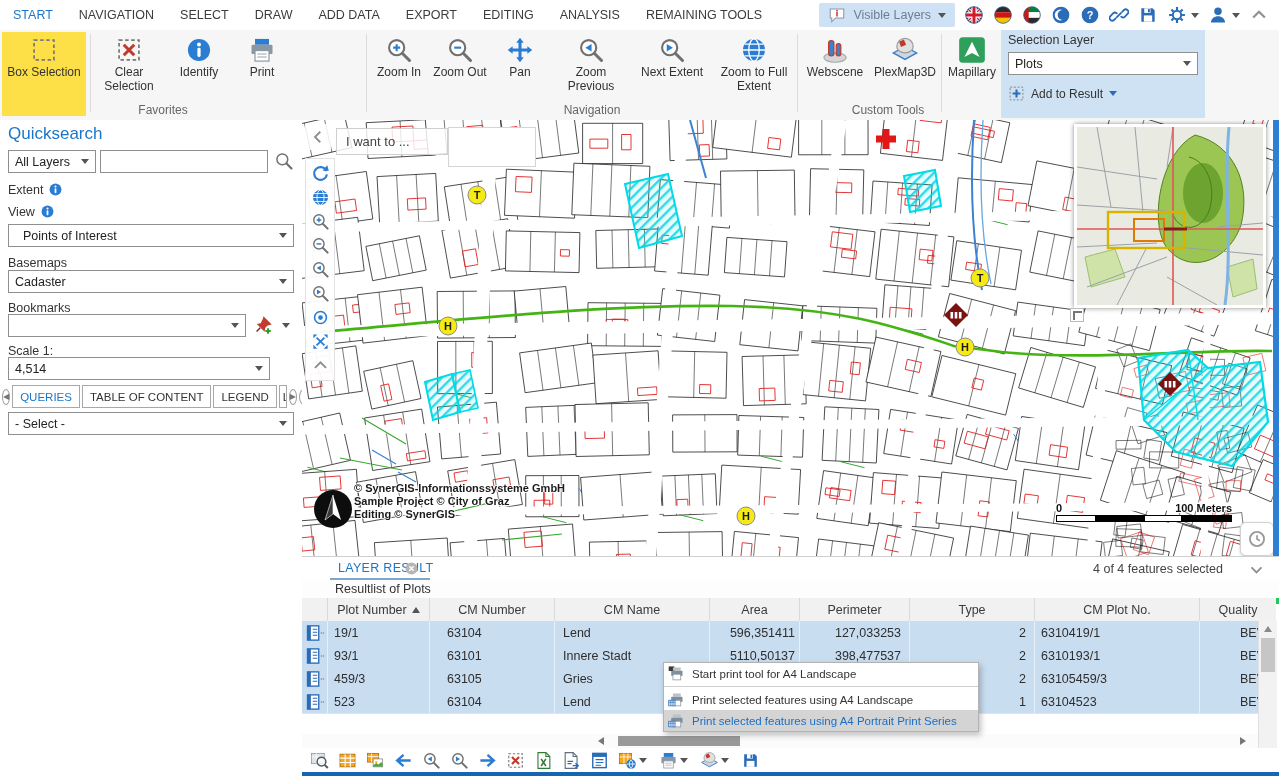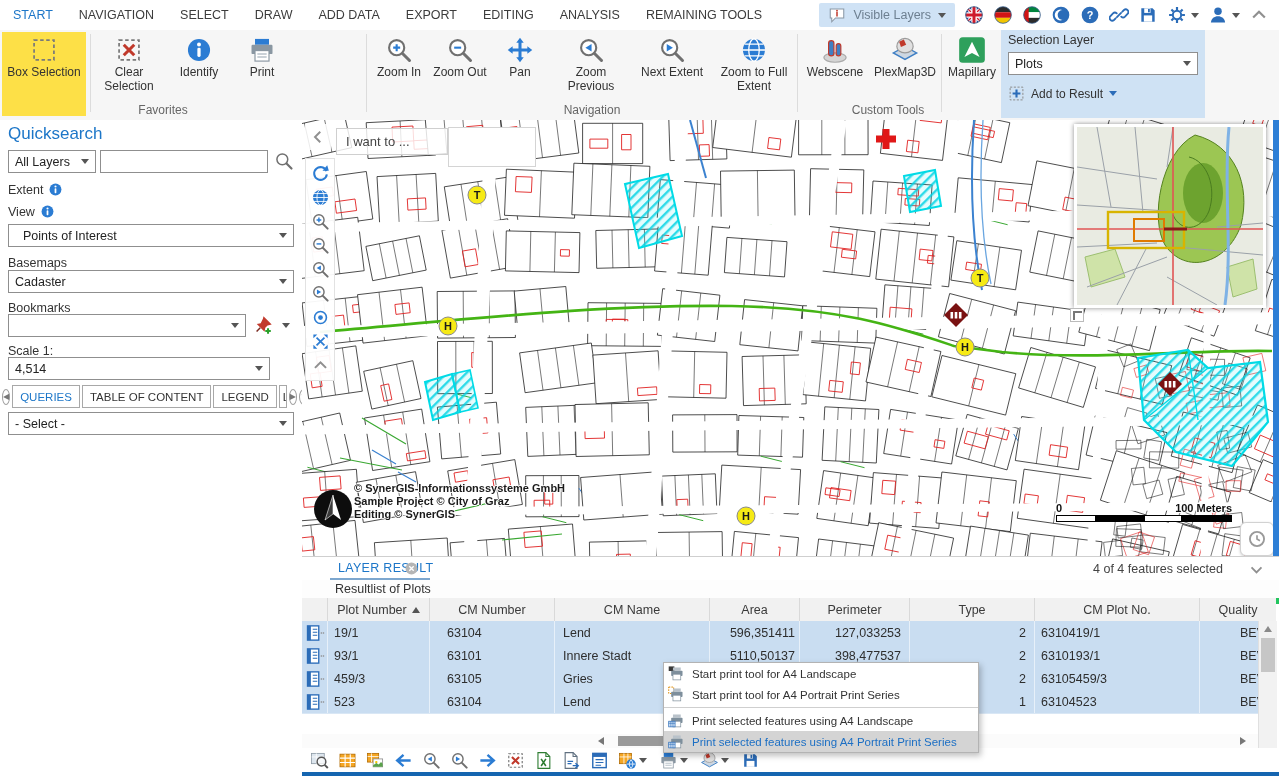--- a/index.html
+++ b/index.html
@@ -1437,33 +1437,20 @@
           <rect x="1" y="2" width="8" height="6.5" fill="#3a3a3a"></rect>
           <g>
             <rect x="7" y="3.5" width="11" height="4.5" fill="#b9c2ca"></rect>
             <rect x="4.5" y="8" width="16" height="7.5" rx="1" fill="#7e8f9c"></rect>
             <rect x="7" y="13" width="11" height="8" fill="#fff" stroke="#7e8f9c"></rect>
           </g>
         </svg>
       </span>
     <span>Start print tool for A4 Landscape</span>
   </div>
-  <div class="cmi">
-    <span class="cico ic">
-        <svg viewBox="0 0 24 24">
-          <rect x="1" y="1.5" width="7" height="9" fill="#fff" stroke="#e08a00" stroke-width="1.4" stroke-dasharray="2.2 1.6"></rect>
-          <g>
-            <rect x="7" y="3.5" width="11" height="4.5" fill="#b9c2ca"></rect>
-            <rect x="4.5" y="8" width="16" height="7.5" rx="1" fill="#7e8f9c"></rect>
-            <rect x="7" y="13" width="11" height="8" fill="#fff" stroke="#7e8f9c"></rect>
-          </g>
-        </svg>
-      </span>
-    <span>Start print tool for A4 Portrait Print Series</span>
-  </div>
   <div class="cmsep"></div>
   <div class="cmi">
     <span class="cico ic">
         <svg viewBox="0 0 24 24">
           <g>
             <rect x="7" y="3.5" width="11" height="4.5" fill="#b9c2ca"></rect>
             <rect x="4.5" y="8" width="16" height="7.5" rx="1" fill="#7e8f9c"></rect>
             <rect x="7" y="13" width="11" height="8" fill="#fff" stroke="#7e8f9c"></rect>
           </g>
           <rect x="1" y="13" width="9" height="8" fill="#cfe0f4" stroke="#2b6cb8"></rect>

